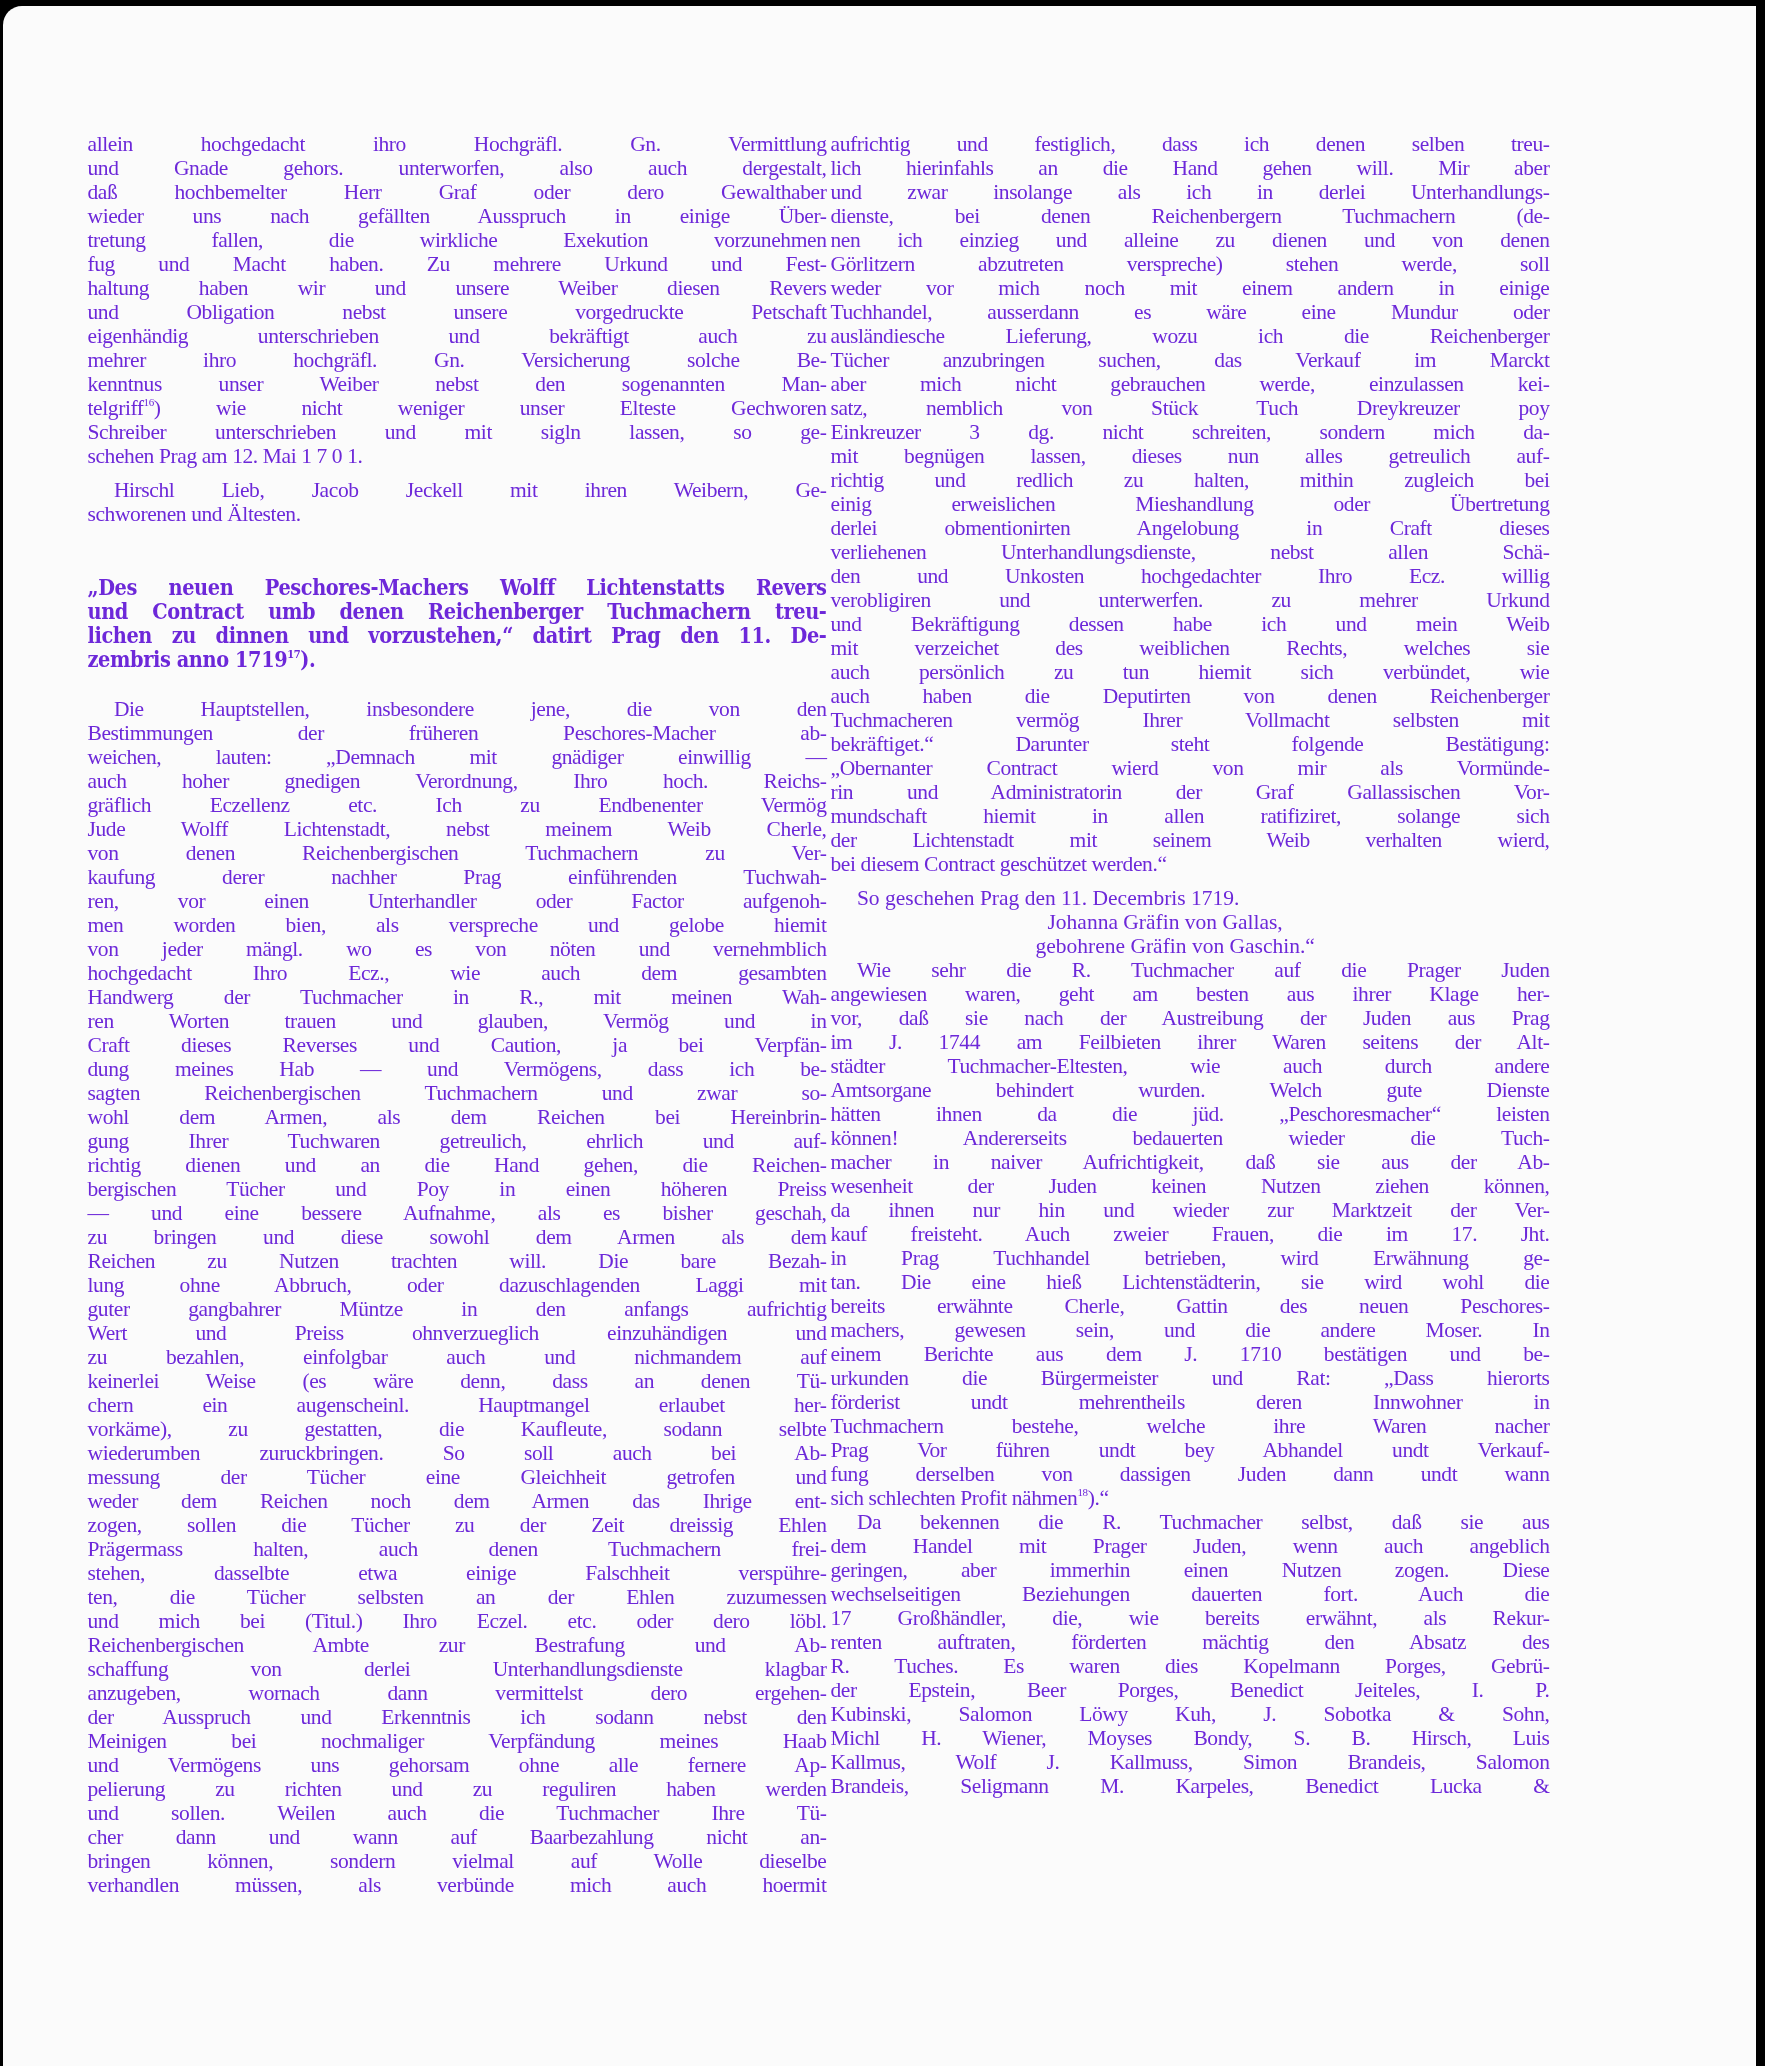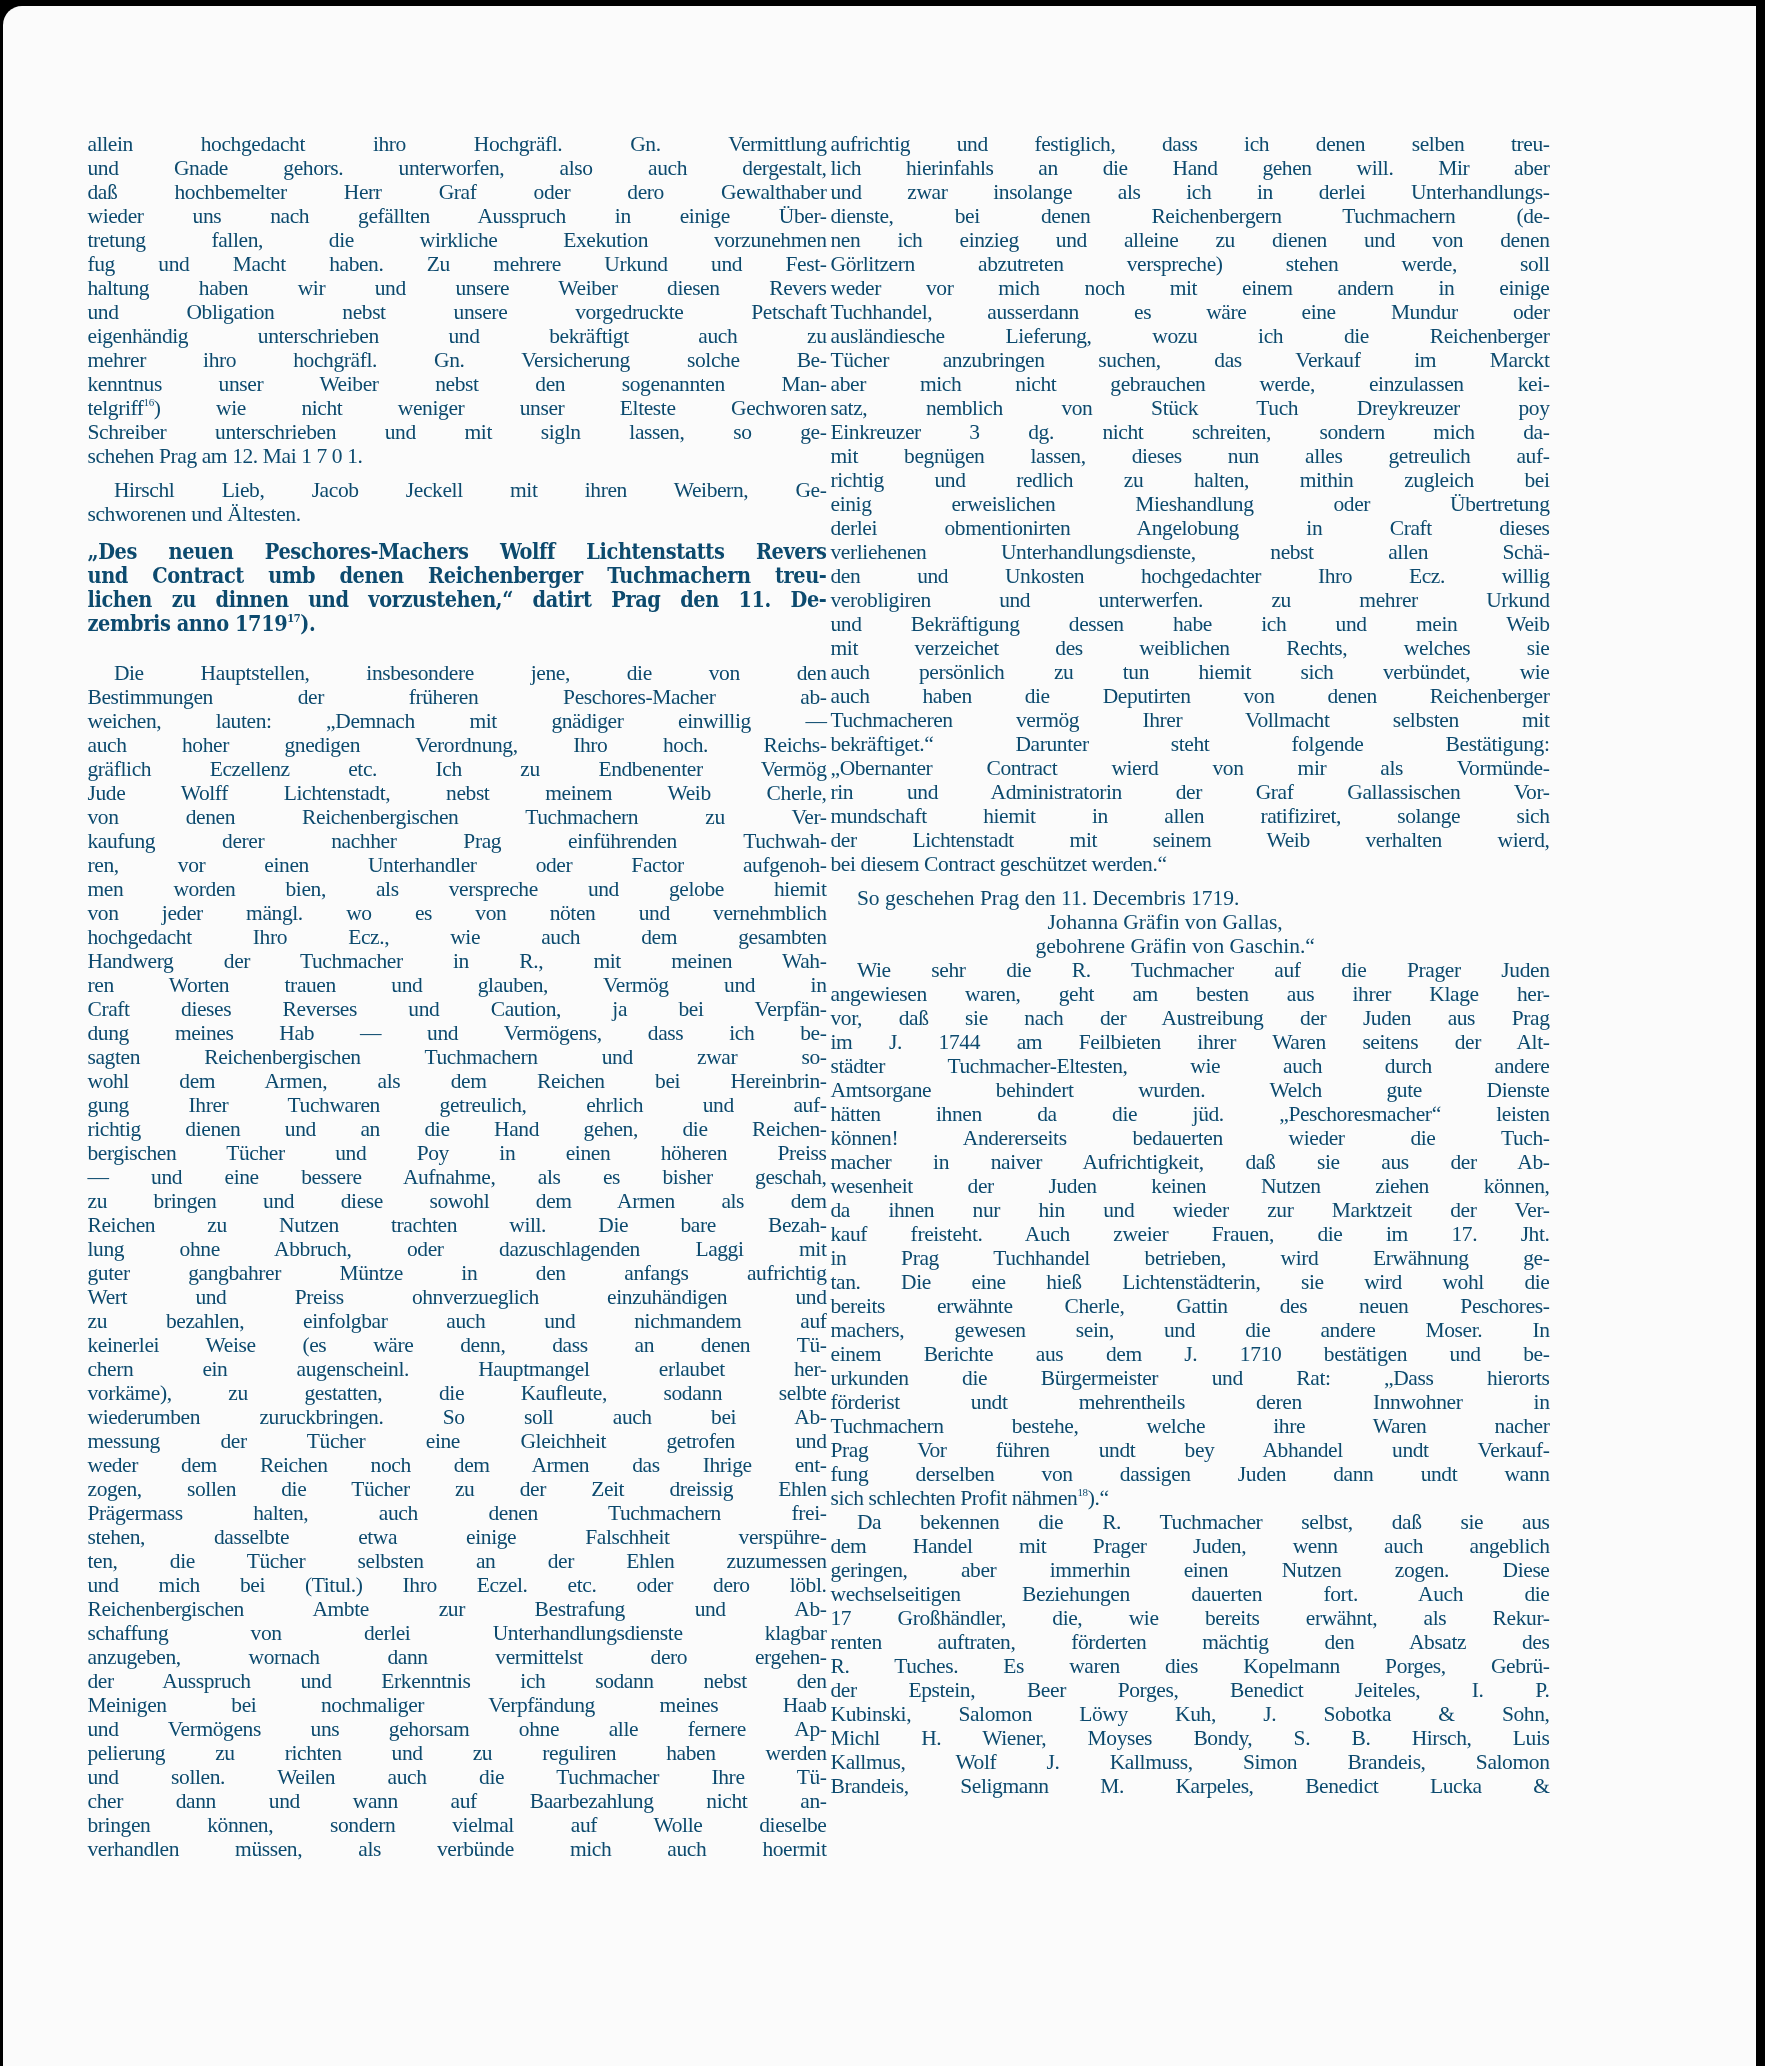--- a/index.html
+++ b/index.html
@@ -16,21 +16,21 @@
     background: #fbfbfb;
     border-top-left-radius: 19px;
   }
   .col {
     position: absolute;
     top: 126px;
     width: 739px;
     font-family: "Liberation Serif", "DejaVu Serif", serif;
     font-size: 21.5px;
     line-height: 24px;
-    color: #0c4a6e;
+    color: #6d28d9;
     text-align: justify;
     -webkit-font-smoothing: none;
   }
   .col-left { left: 85px; }
   .col-right { left: 828px; width: 719px; }
   .line {
     display: block;
     height: 24px;
     white-space: nowrap;
     text-align: justify;
@@ -40,20 +40,21 @@
   }
   .line.last { text-align-last: left; }
   .line.indent { padding-left: 26.4px; }
   .gap-s { height: 10.7px; }
   .gap-m { height: 14px; }
   .gap-l { height: 25px; }
   .fraktur {
     font-family: "DejaVu Serif", "Liberation Serif", serif;
     font-weight: bold;
     letter-spacing: -0.8px;
+    margin-top: 36px;
   }
   .sup { font-size: 11px; vertical-align: 9px; line-height: 0; }
   .sig { display: block; height: 24px; white-space: nowrap; }
   .sig1 { padding-left: 217px; }
   .sig2 { padding-left: 205px; }
   .center-line { padding-left: 26.4px; }
 </style>
 </head>
 <body>
 

